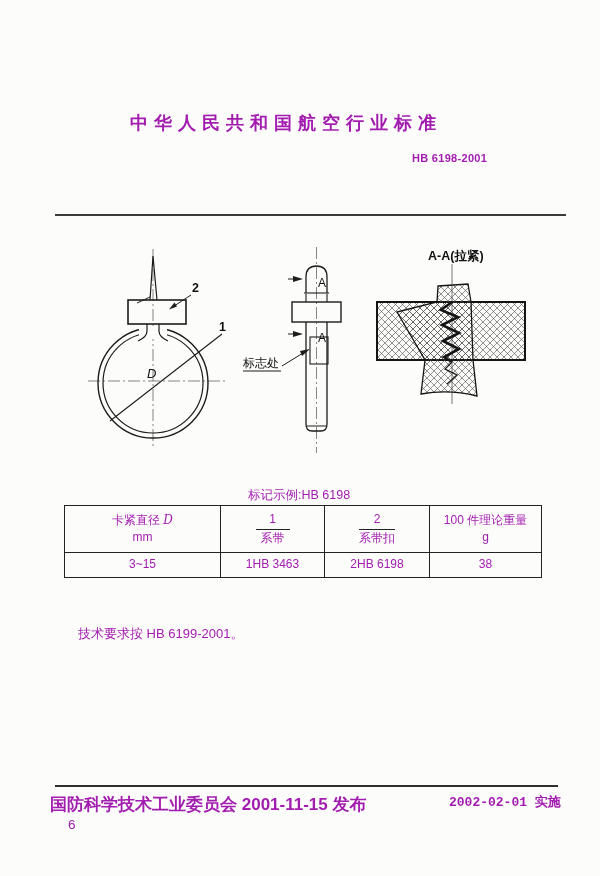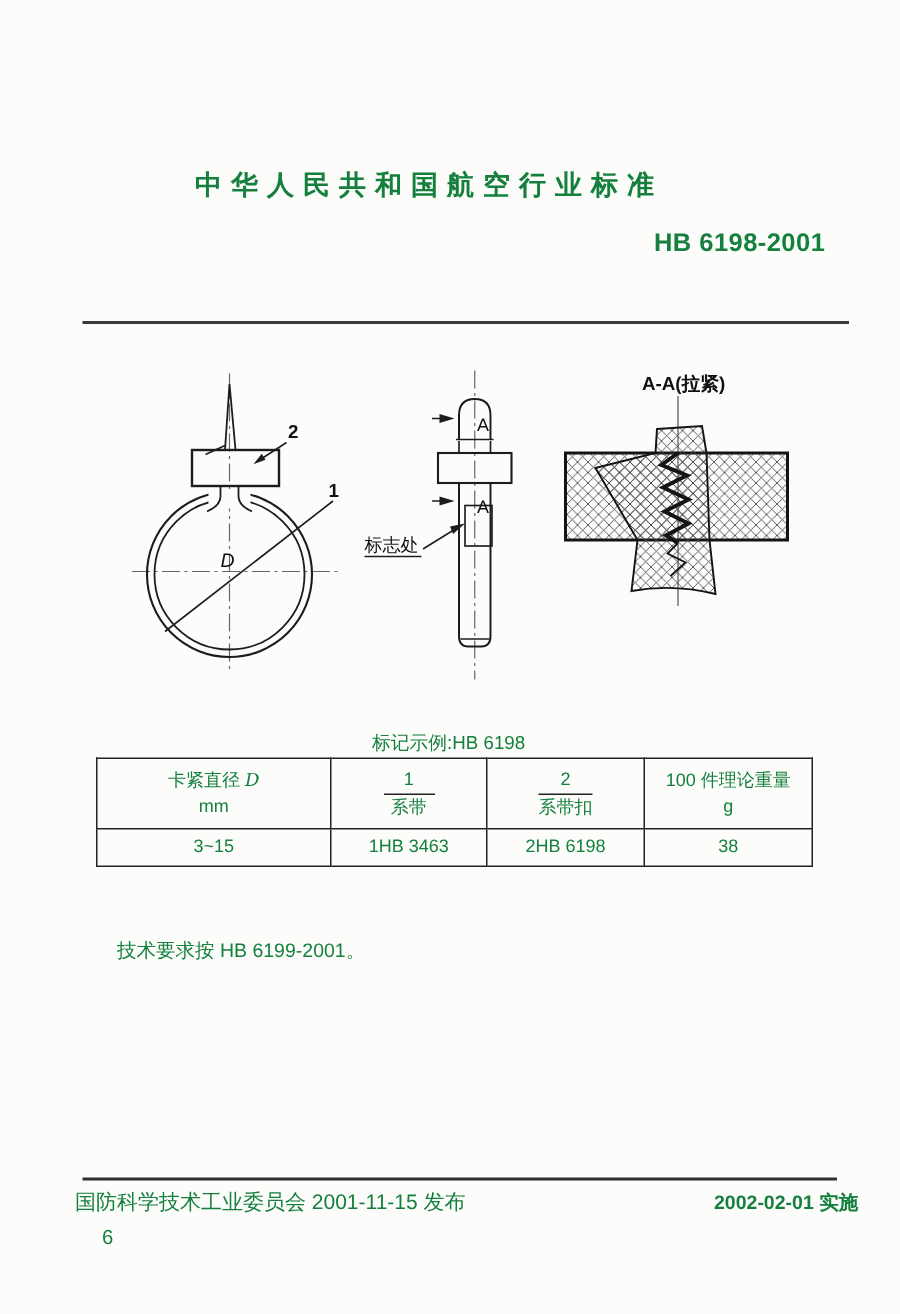--- a/index.html
+++ b/index.html
@@ -1,52 +1,52 @@
 <!DOCTYPE html>
 <html><head>
 <meta charset="utf-8">
 <style>
   html,body { margin:0; padding:0; background:#e8e8e8; }
   .page {
     position:relative; width:600px; height:876px; margin:0 auto;
-    background:#fcfcfb; color:#15803d; overflow:hidden;
+    background:#fcfcfb; color:#a21caf; overflow:hidden;
     font-family:"Liberation Sans","DejaVu Sans",sans-serif;
     box-shadow:0 0 4px rgba(0,0,0,.25);
   }
   .doc-title {
     position:absolute; left:0; top:111px; width:566px; text-align:center;
     font-size:18px; font-weight:bold; letter-spacing:6px; text-indent:6px;
   }
   .doc-subtitle {
     position:absolute; left:227px; top:153px;
     font-size:17px; font-weight:bold; letter-spacing:3px;
   }
   .std-no {
-    position:absolute; left:436px; top:152px;
-    font-size:17px; font-weight:bold; letter-spacing:.3px;text-align:right;
+    position:absolute; left:412px; top:152px;
+    font-size:11px; font-weight:bold; letter-spacing:.3px;text-align:right;
   }
   .rule-top { position:absolute; left:55px; top:214px; width:511px; height:2px; background:#3c3c3c; }
   .figures { position:absolute; left:30px; top:240px; }
   .figures text { font-family:"Liberation Sans","DejaVu Sans",sans-serif; }
   .marking-example { position:absolute; left:248px; top:487px; font-size:12.5px; }
   .spec { position:absolute; left:64px; top:505px; border-collapse:collapse; table-layout:fixed; }
   .spec td {
     border:1.6px solid #222; text-align:center; vertical-align:middle;
     font-size:12px; padding:0; line-height:1.45;
   }
   .spec .hdr td { height:46px; }
   .spec .datarow td { height:24px;margin-left:25px; }
   .sym { font-style:italic; font-family:"DejaVu Serif","Liberation Serif",serif; }
   .frac { display:inline-block; vertical-align:middle; line-height:1.3; }
   .fnum { display:block; border-bottom:1.2px solid #222; padding:0 4px 1px; min-width:26px; }
   .fden { display:block; padding-top:1px; }
   .tech-note { position:absolute; left:78px; top:625px; font-size:13px; }
   .rule-bottom { position:absolute; left:55px; top:785px; width:503px; height:2px; background:#2f2f2f; }
-  .footer-issue { position:absolute; left:50px; top:793px; font-size:14px; font-weight:normal; }
-  .footer-impl { position:absolute; left:476px; top:793px; font-size:13px; font-weight:bold; }
+  .footer-issue { position:absolute; left:50px; top:793px; font-size:17px; font-weight:bold; }
+  .footer-impl { position:absolute; left:449px; top:793px; font-size:13px; font-weight:bold;font-family:Liberation Mono, monospace; }
   .page-no { position:absolute; left:68px; top:817px; font-size:13.5px; }
 </style>
 </head>
 <body>
 
 <div class="page">
 
   <div class="doc-title">中华人民共和国航空行业标准</div>
   <div class="std-no">HB 6198-2001</div>
   <div class="rule-top"></div>

